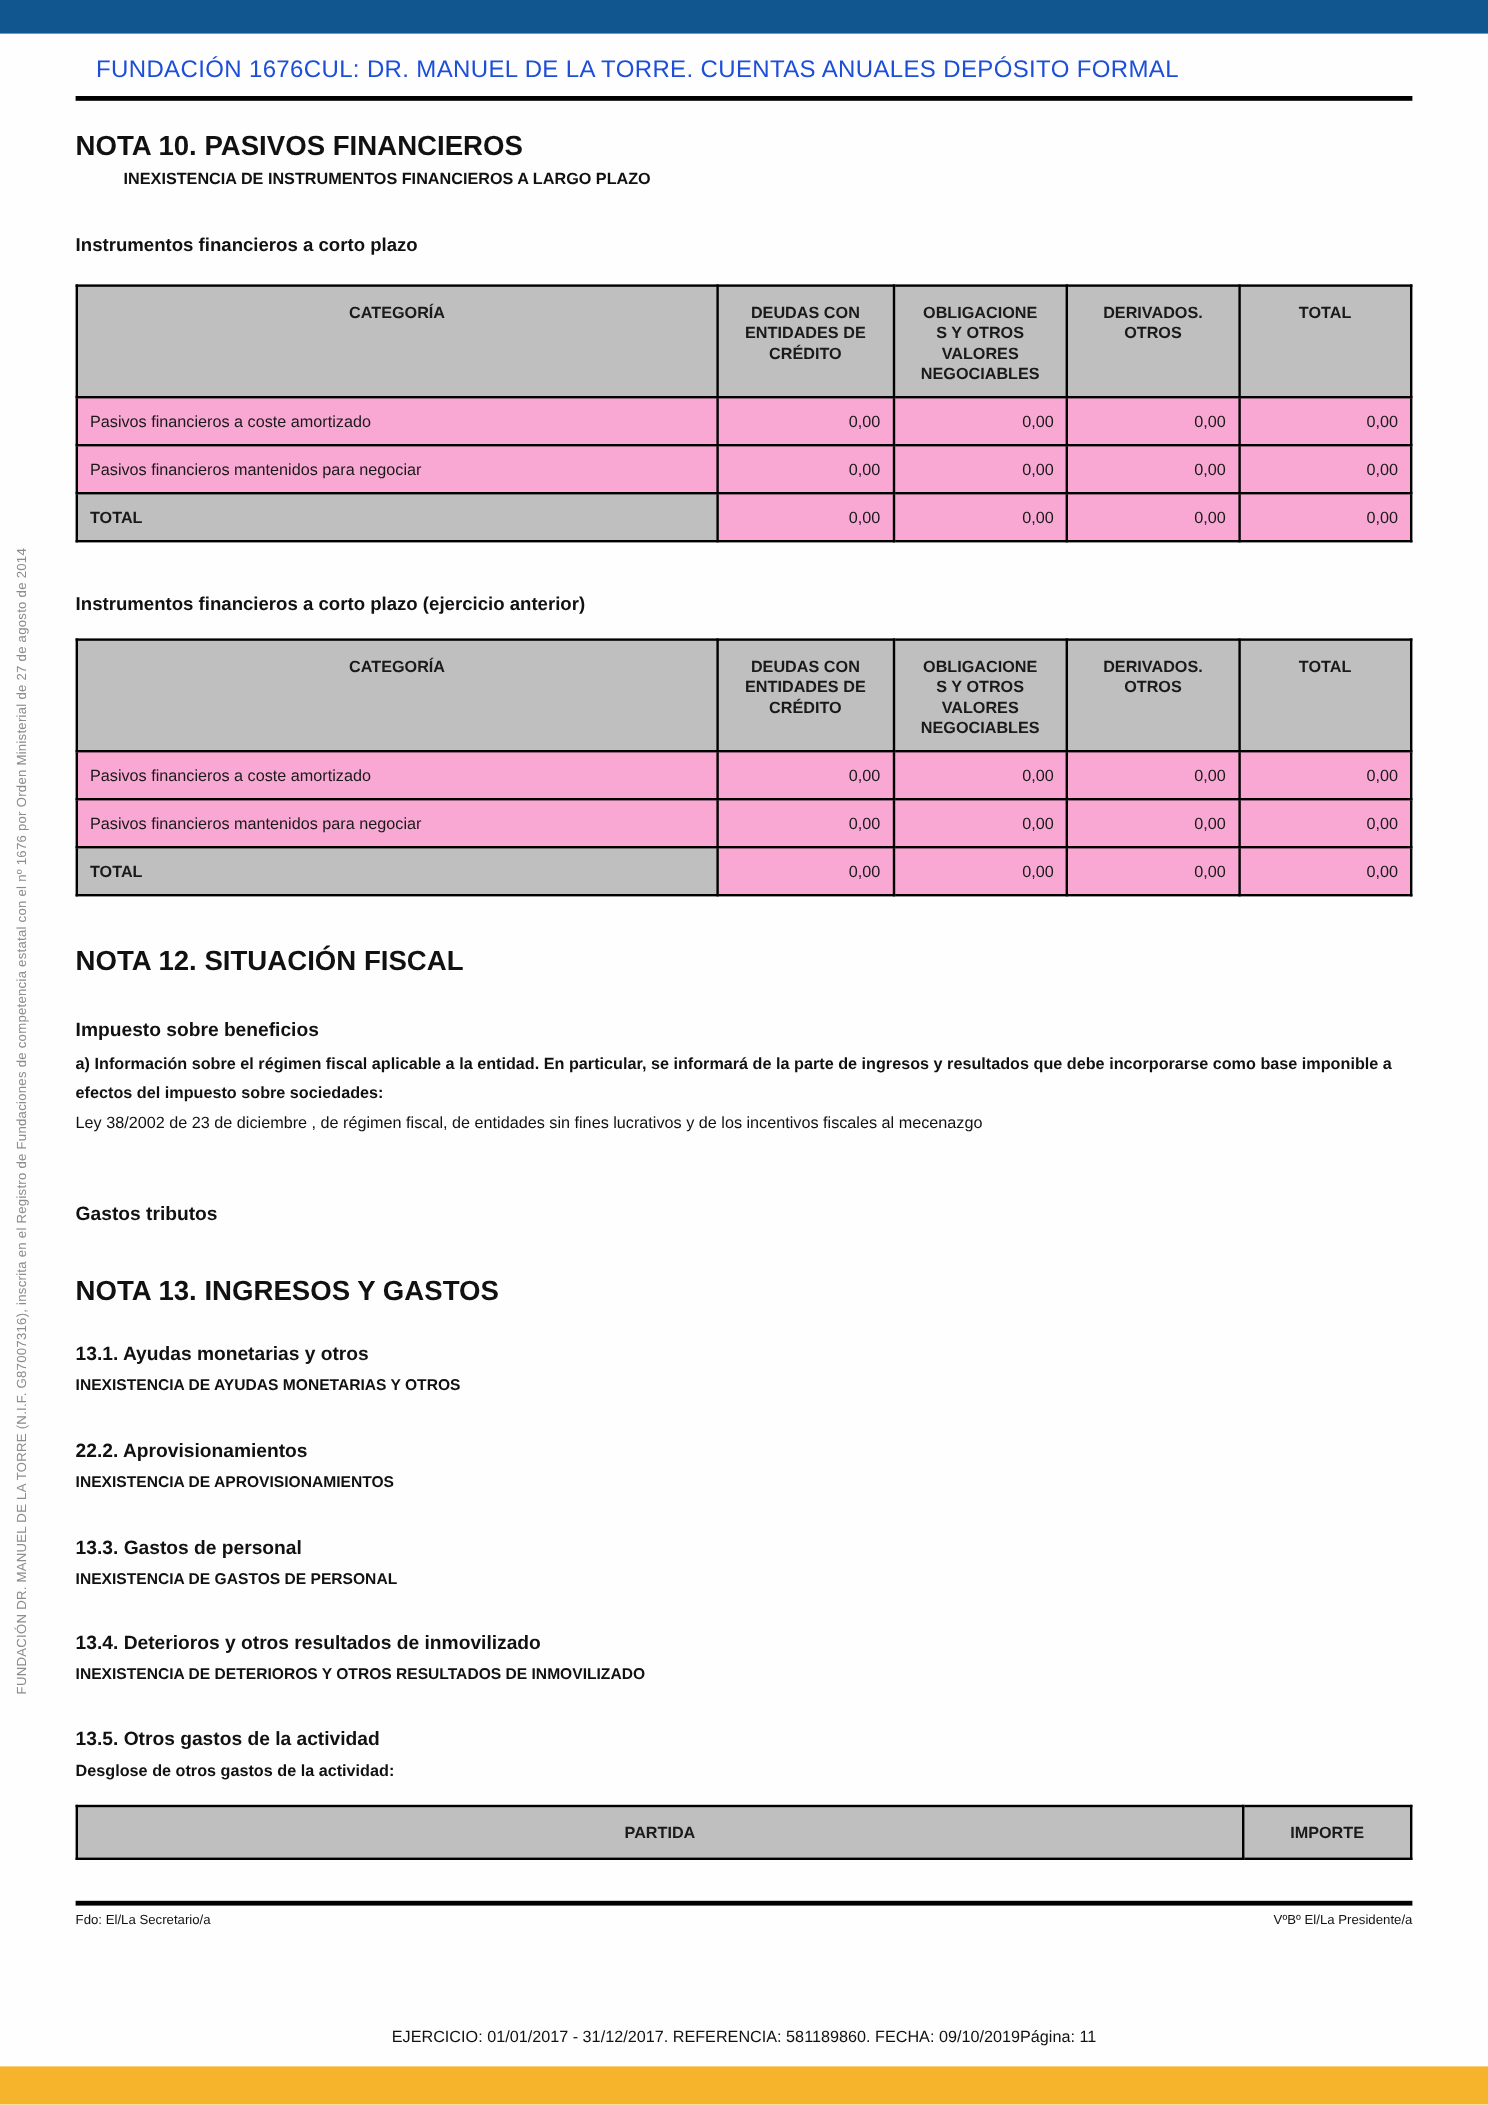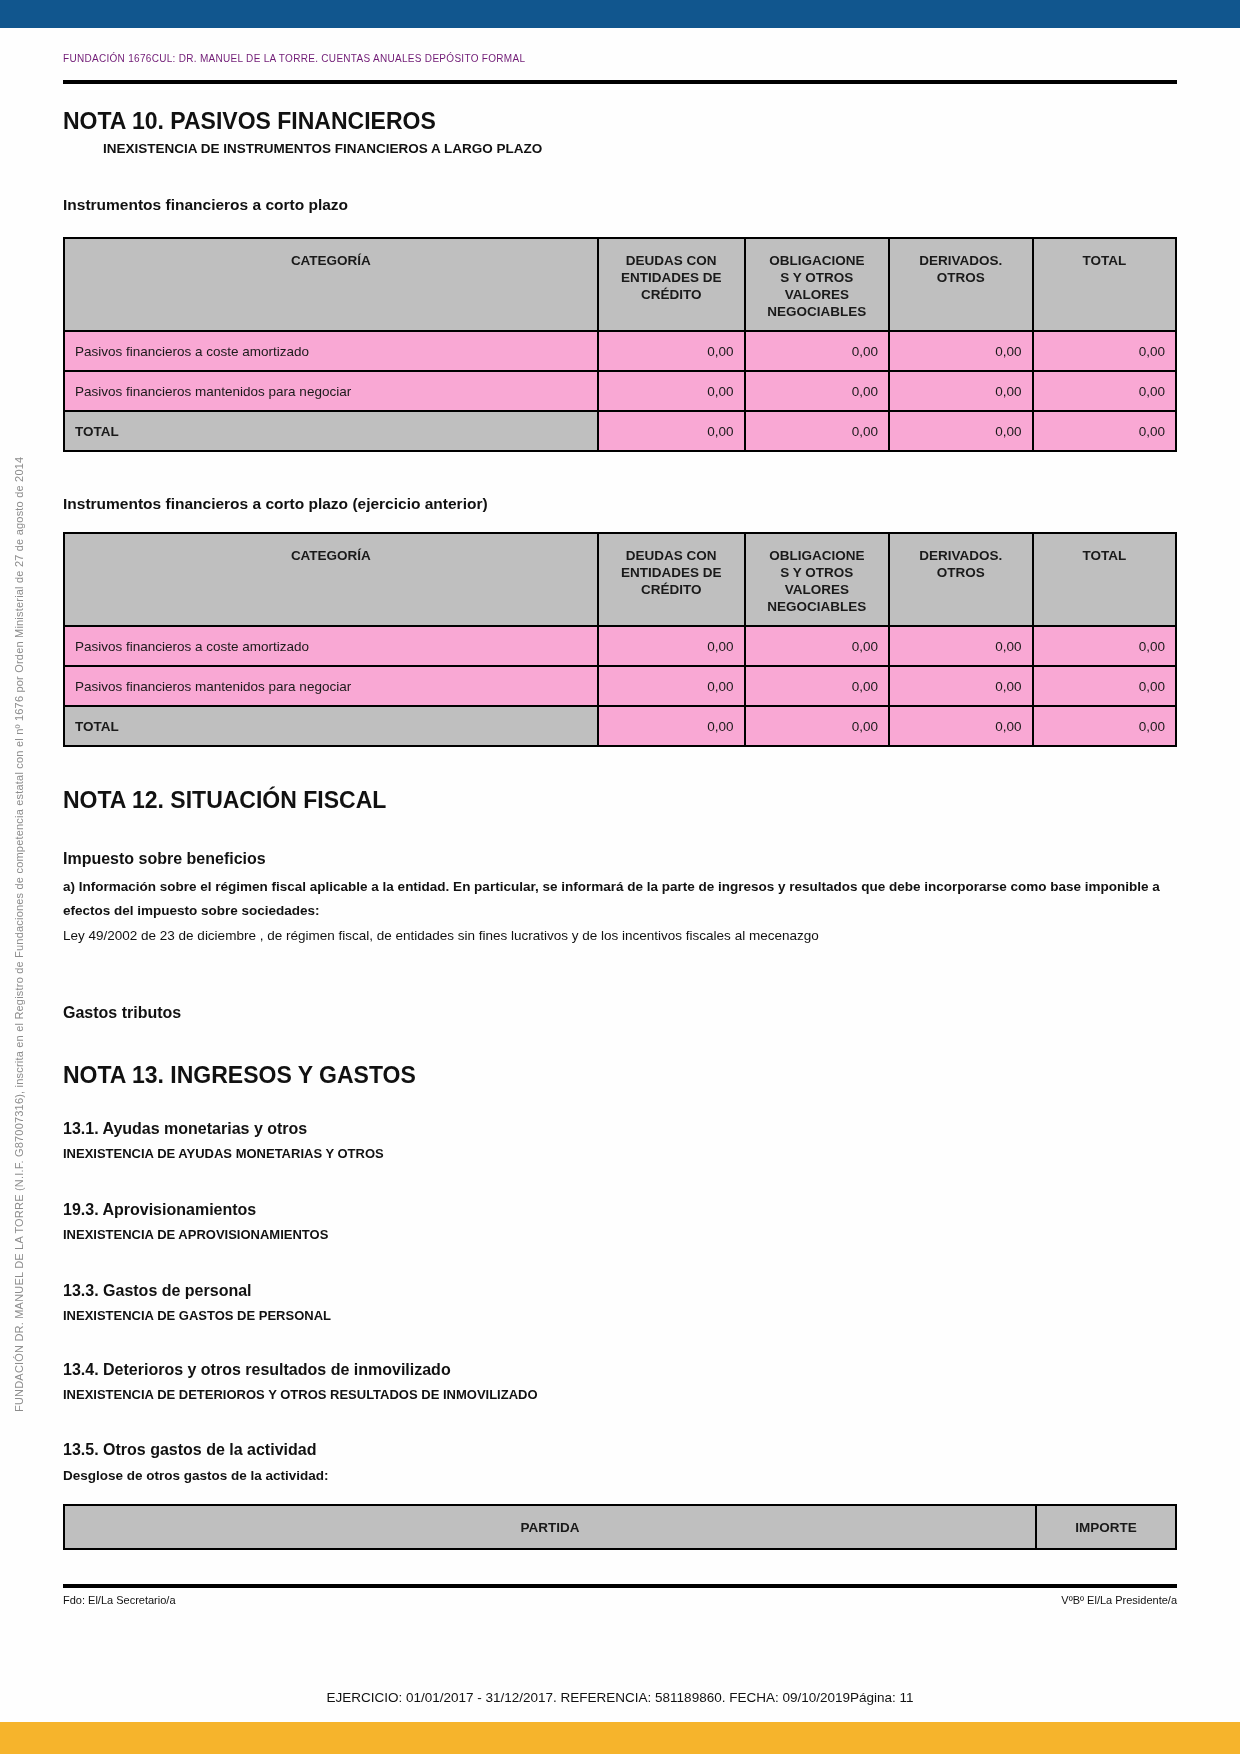--- a/index.html
+++ b/index.html
@@ -23,21 +23,21 @@
   .bottom-bar{position:absolute;bottom:0;left:0;width:100%;height:32px;background:var(--c-bottom-bar);}
   .side-text{
     position:absolute;left:13px;top:1412px;width:1112px;
     transform:rotate(-90deg);transform-origin:0 0;
     font-size:11px;color:var(--c-side);white-space:nowrap;letter-spacing:.2px;
   }
   .content{
     position:absolute;left:63px;top:0;width:1114px;
     display:flex;flex-direction:column;align-items:stretch;
   }
-  .doc-title{margin-top:50px;font-size:10px;line-height:17px;color:#701a75;letter-spacing:.3px;}
+  .doc-title{margin-top:50px;font-size:20px;line-height:17px;color:#1d4ed8;letter-spacing:.3px;margin-left:17px;}
   .doc-rule{margin-top:13px;height:4px;background:#000;border:0;}
   .h-nota{font-size:23px;line-height:27px;font-weight:bold;color:#111;}
   .h-nota.n10{margin-top:24px;}
   .h-nota.n12{margin-top:40px;}
   .h-nota.n13{margin-top:40px;}
   .inexistencia{font-size:13.5px;line-height:16px;font-weight:bold;color:#111;padding-left:40px;}
   .nota10-note{margin-top:6px;}
   .tbl-caption{font-size:15.5px;line-height:19px;font-weight:bold;color:#111;}
   .cap1{margin-top:38px;}
   .cap2{margin-top:42px;}
@@ -194,29 +194,29 @@
           <td class="num">0,00</td>
           <td class="num">0,00</td>
           <td class="num">0,00</td>
         </tr>
       </tbody>
     </table>
 
     <div class="h-nota n12">NOTA 12. SITUACIÓN FISCAL</div>
     <div class="h-sub impuesto">Impuesto sobre beneficios</div>
     <div class="p-bold">a) Información sobre el régimen fiscal aplicable a la entidad. En particular, se informará de la parte de ingresos y resultados que debe incorporarse como base imponible a efectos del impuesto sobre sociedades:</div>
-    <div class="p-reg">Ley 49/2002  de 23 de diciembre , de régimen fiscal, de entidades sin fines lucrativos y de los incentivos fiscales al mecenazgo</div>
+    <div class="p-reg">Ley 38/2002  de 23 de diciembre , de régimen fiscal, de entidades sin fines lucrativos y de los incentivos fiscales al mecenazgo</div>
     <div class="h-sub otros">Gastos tributos</div>
 
     <div class="h-nota n13">NOTA 13. INGRESOS Y GASTOS</div>
 
     <div class="h-sub s131">13.1. Ayudas monetarias y otros</div>
     <div class="sub-note">INEXISTENCIA DE AYUDAS MONETARIAS Y OTROS</div>
 
-    <div class="h-sub s132">19.3. Aprovisionamientos</div>
+    <div class="h-sub s132">22.2. Aprovisionamientos</div>
     <div class="sub-note">INEXISTENCIA DE APROVISIONAMIENTOS</div>
 
     <div class="h-sub s133">13.3. Gastos de personal</div>
     <div class="sub-note">INEXISTENCIA DE GASTOS DE PERSONAL</div>
 
     <div class="h-sub s134">13.4. Deterioros y otros resultados de inmovilizado</div>
     <div class="sub-note">INEXISTENCIA DE DETERIOROS Y OTROS RESULTADOS DE INMOVILIZADO</div>
 
     <div class="h-sub s135">13.5. Otros gastos de la actividad</div>
     <div class="desglose">Desglose de otros gastos de la actividad:</div>

